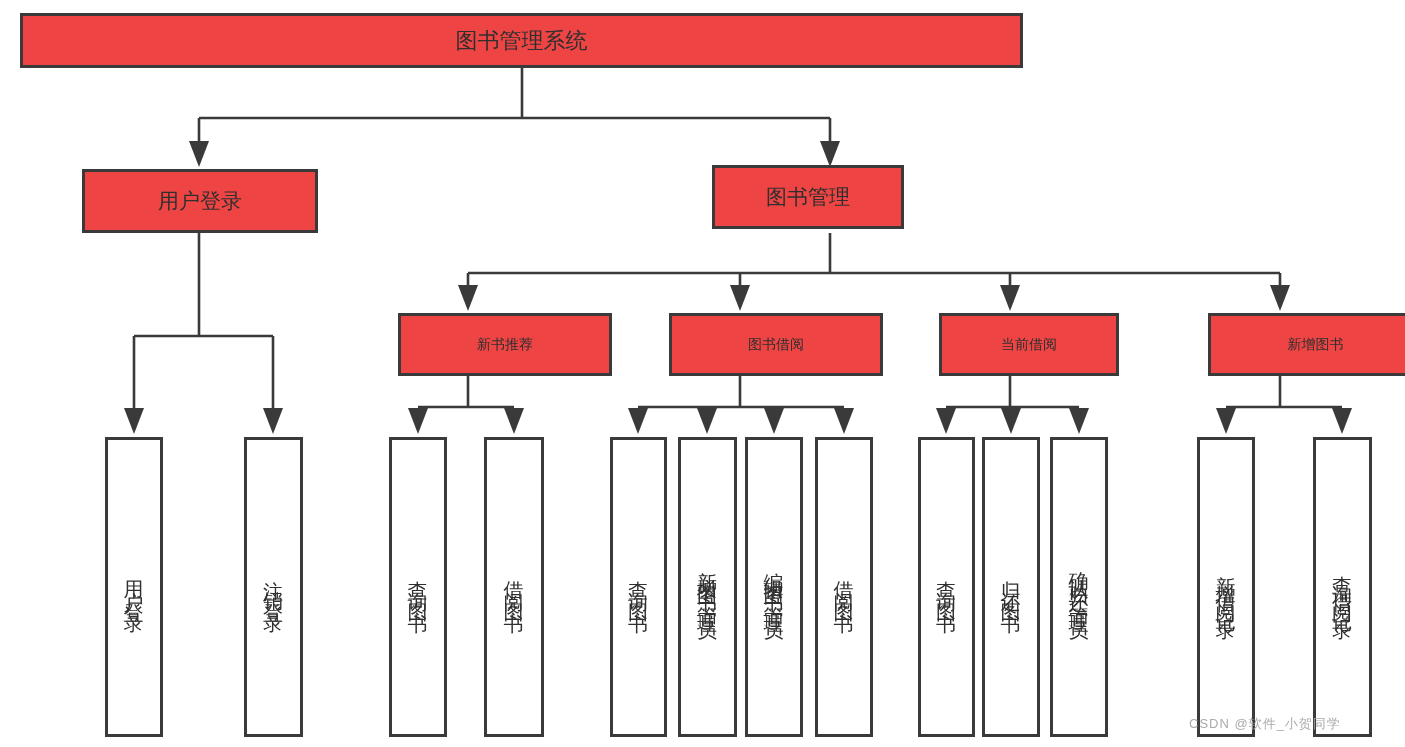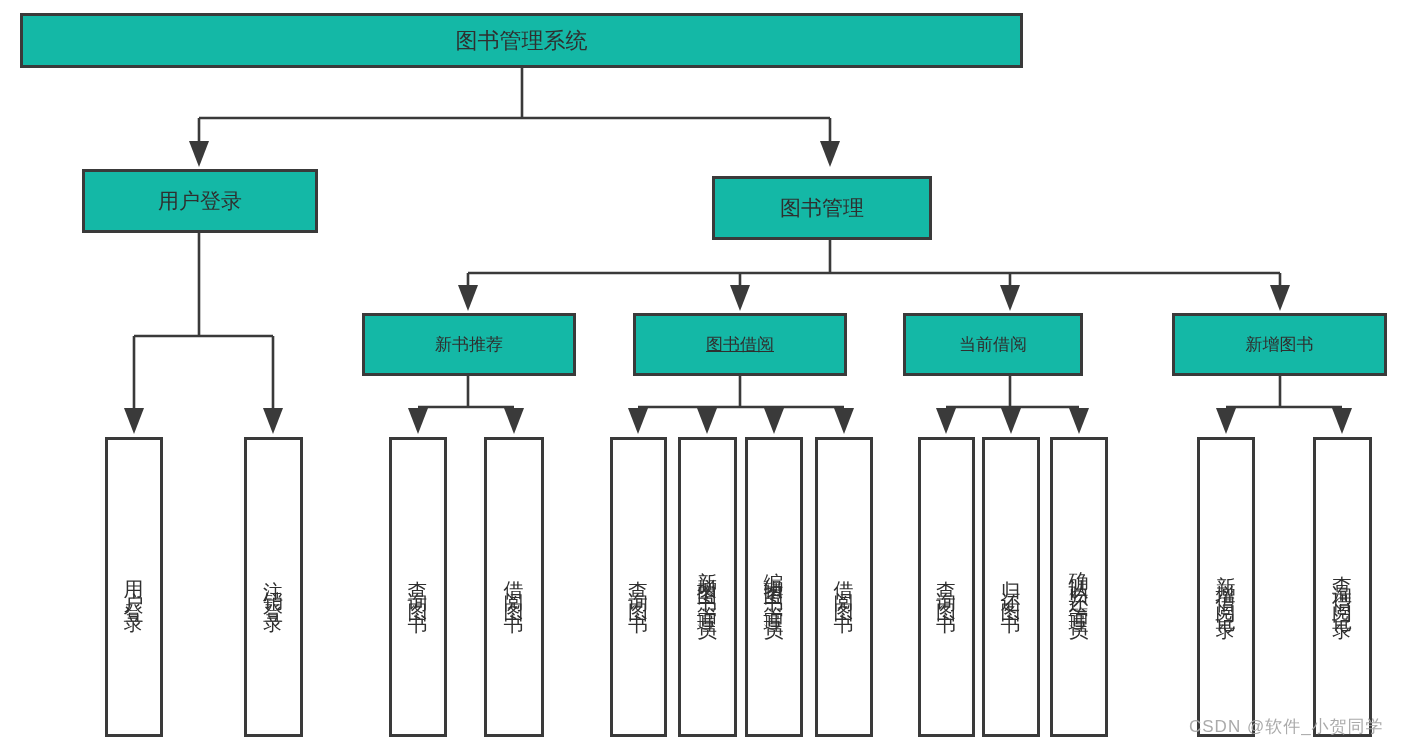--- a/index.html
+++ b/index.html
@@ -18,32 +18,32 @@
   .connector-layer {
     position: absolute;
     left: 0;
     top: 0;
     width: 1405px;
     height: 747px;
   }
   .node {
     position: absolute;
     box-sizing: border-box;
-    background: #14b8a6;
+    background: #ef4444;
     border: 3px solid #3a3a3a;
     display: flex;
     align-items: center;
     justify-content: center;
     color: #2f2f2f;
     text-align: right;
     white-space: nowrap;
   }
   .root-node   { font-size: 22px; }
   .branch-node { font-size: 21px; }
-  .group-node  { font-size: 17px; }
+  .group-node  { font-size: 14px; margin-left: 36px; }
   .leaf {
     position: absolute;
     box-sizing: border-box;
     background: #ffffff;
     border: 3px solid #3a3a3a;
     top: 437px;
     height: 300px;
     display: flex;
     align-items: center;
     justify-content: center;
@@ -56,21 +56,21 @@
     color: #2f2f2f;
     white-space: nowrap;
   }
   .ls4 .vtext { letter-spacing: 11px; }
   .ls6 .vtext { letter-spacing: 9px;  }
   .ls9 .vtext { letter-spacing: 7px;  }
   .watermark {
     position: absolute;
     left: 1189px;
     top: 715px;
-    font-size: 17px;
+    font-size: 13px;
     color: rgba(165, 165, 165, 0.95);
     letter-spacing: 1px;
     white-space: nowrap;
   }
 </style>
 </head>
 <body>
 
 <div class="stage">
 
@@ -134,24 +134,24 @@
     </g>
     <g fill="#3a3a3a" stroke="none">
       <polygon points="1216,408 1236,408 1226,434"></polygon>
       <polygon points="1332,408 1352,408 1342,434"></polygon>
     </g>
   </svg>
 
   <div class="node root-node" style="left:20px; top:13px; width:1003px; height:55px;">图书管理系统</div>
 
   <div class="node branch-node" style="left:82px; top:169px; width:236px; height:64px;">用户登录</div>
-  <div class="node branch-node" style="left:712px; top:176px; width:220px; height:64px;">图书管理</div>
+  <div class="node branch-node" style="left:712px; top:165px; width:192px; height:64px;">图书管理</div>
 
   <div class="node group-node" style="left:362px; top:313px; width:214px; height:63px;">新书推荐</div>
-  <div class="node group-node" style="left:633px; top:313px; width:214px; height:63px;text-decoration:underline;">图书借阅</div>
+  <div class="node group-node" style="left:633px; top:313px; width:214px; height:63px;">图书借阅</div>
   <div class="node group-node" style="left:903px; top:313px; width:180px; height:63px;">当前借阅</div>
   <div class="node group-node" style="left:1172px; top:313px; width:215px; height:63px;">新增图书</div>
 
   <div class="leaf ls4" style="left:105px; width:58px;">
     <span class="vtext">用户登录</span>
   </div>
   <div class="leaf ls4" style="left:244px; width:59px;">
     <span class="vtext">注销登录</span>
   </div>
 

